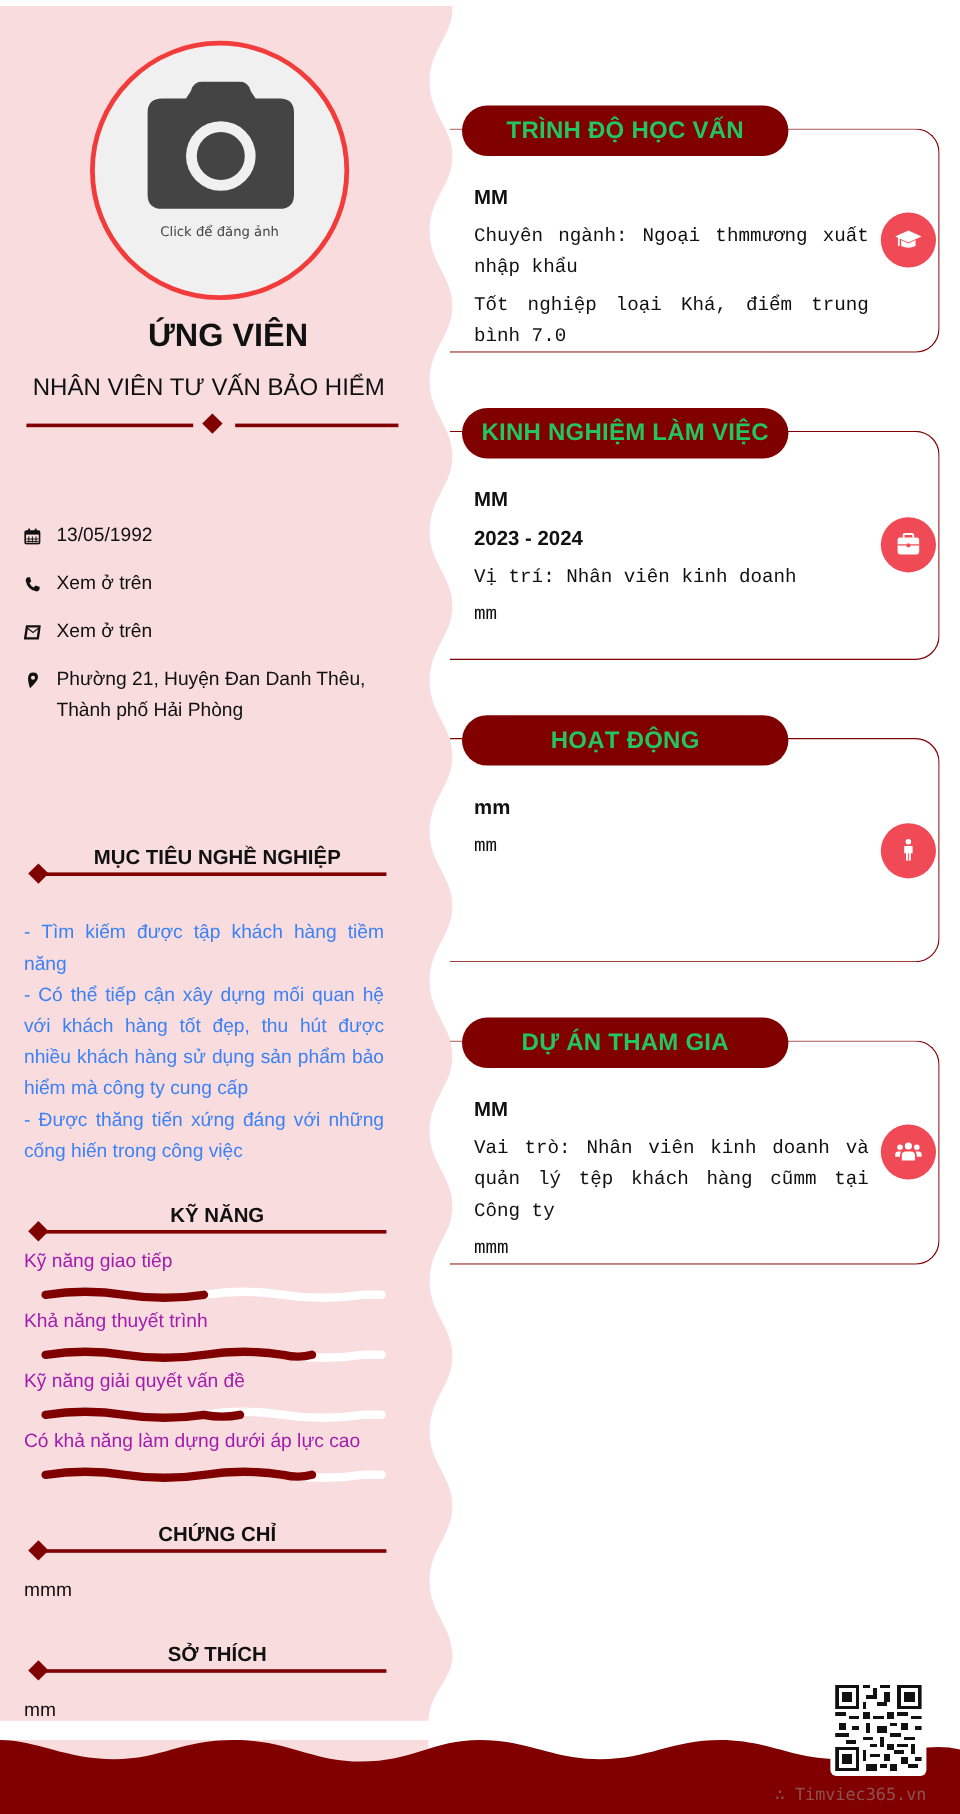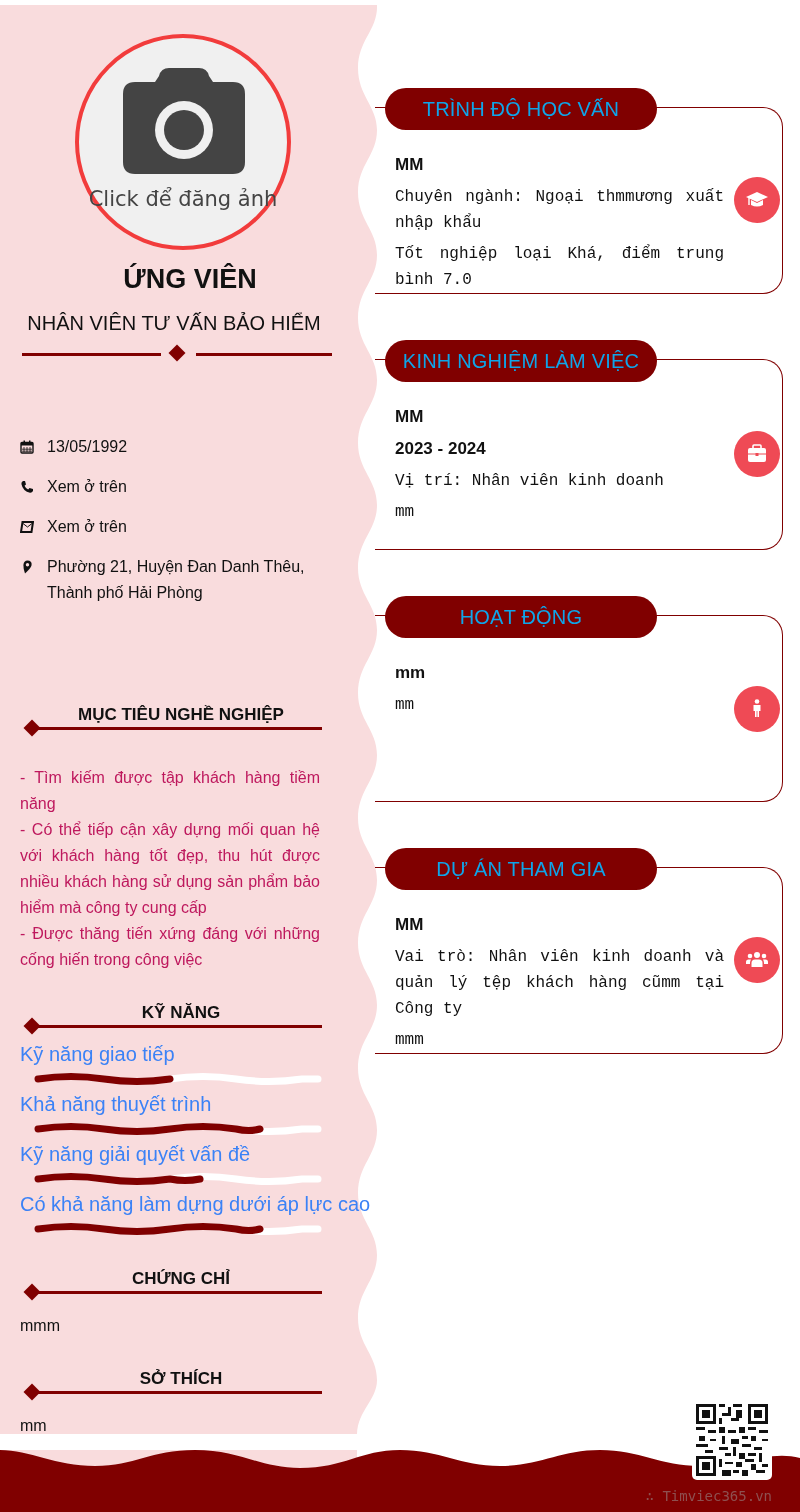--- a/index.html
+++ b/index.html
@@ -14,21 +14,21 @@
   #sidebar-bg { position: absolute; left: 0; top: 0; width: 400px; height: 1440px; }
 
   .photo {
     position: absolute; left: 75px; top: 34px; width: 208px; height: 208px;
     border-radius: 50%; border: 4px solid #f23c3c; background: #f0f0f0;
     cursor: pointer;
   }
   .photo .cam { position: absolute; left: 42px; top: 30px; width: 126px; height: 110px; }
   .photo .cam-label {
     position: absolute; left: 0; right: 0; top: 149px; text-align: center;
-    font-family: "DejaVu Sans", sans-serif; font-size: 21px; color: #444;
+    font-family: "DejaVu Sans", sans-serif; font-size: 11px; color: #444;
   }
 
   .name {
     position: absolute; left: 0; width: 348px; top: 264px; text-align: center;
     font-size: 27px; font-weight: bold; color: #111; padding-left: 16px;
   }
   .job {
     position: absolute; left: 0; width: 348px; top: 312px; text-align: center;
     font-size: 20px; color: #111;
   }
@@ -50,38 +50,38 @@
     font-size: 17px; font-weight: bold; color: #111;
   }
   .sec-head .line { position: absolute; left: 10px; right: 0; height: 3px; background: #800000; }
   .sec-head .dia {
     position: absolute; left: 6px; width: 12px; height: 12px; background: #800000;
     transform: rotate(45deg);
   }
 
   .objective {
     position: absolute; left: 20px; top: 765px; width: 300px;
-    font-size: 16px; line-height: 26px; text-align: justify; color: #be185d;
+    font-size: 16px; line-height: 26px; text-align: justify; color: #3b82f6;
   }
   .objective p { margin: 0; }
 
-  .skill-label { position: absolute; left: 20px; font-size: 20px; color: #3b82f6; }
+  .skill-label { position: absolute; left: 20px; font-size: 16px; color: #a21caf; }
   .skill-bar { position: absolute; left: 34px; width: 290px; height: 16px; }
 
   .plain-text { position: absolute; left: 20px; font-size: 16px; color: #111; }
 
   
   .card {
     position: absolute; left: 375px; width: 407px;
     border-top: 1.5px solid #800000; border-right: 1.5px solid #800000; border-bottom: 1.5px solid #800000;
     border-radius: 0 20px 20px 0; background: transparent;
   }
   .pill {
     position: absolute; left: 385px; width: 272px; height: 42px; border-radius: 21px;
-    background: #800000; color: #0ea5e9; font-size: 20px; font-weight: normal;
+    background: #800000; color: #22c55e; font-size: 20px; font-weight: bold;
     text-align: center; line-height: 42px; letter-spacing: 0.2px;
   }
   .card-body { position: absolute; left: 395px; width: 329px; font-size: 16px; color: #111; line-height: 26px; }
   .card-body .org { font-weight: bold; font-size: 17px; margin-bottom: 6px; }
   .card-body .row { text-align: justify; margin-bottom: 5px; font-family: Liberation Mono, monospace; }
   .card-body .period { font-weight: bold; font-size: 17px; margin-bottom: 6px; }
   .ic-circle {
     position: absolute; left: 734px; width: 46px; height: 46px; border-radius: 50%;
     background: #ef4a55;
   }

